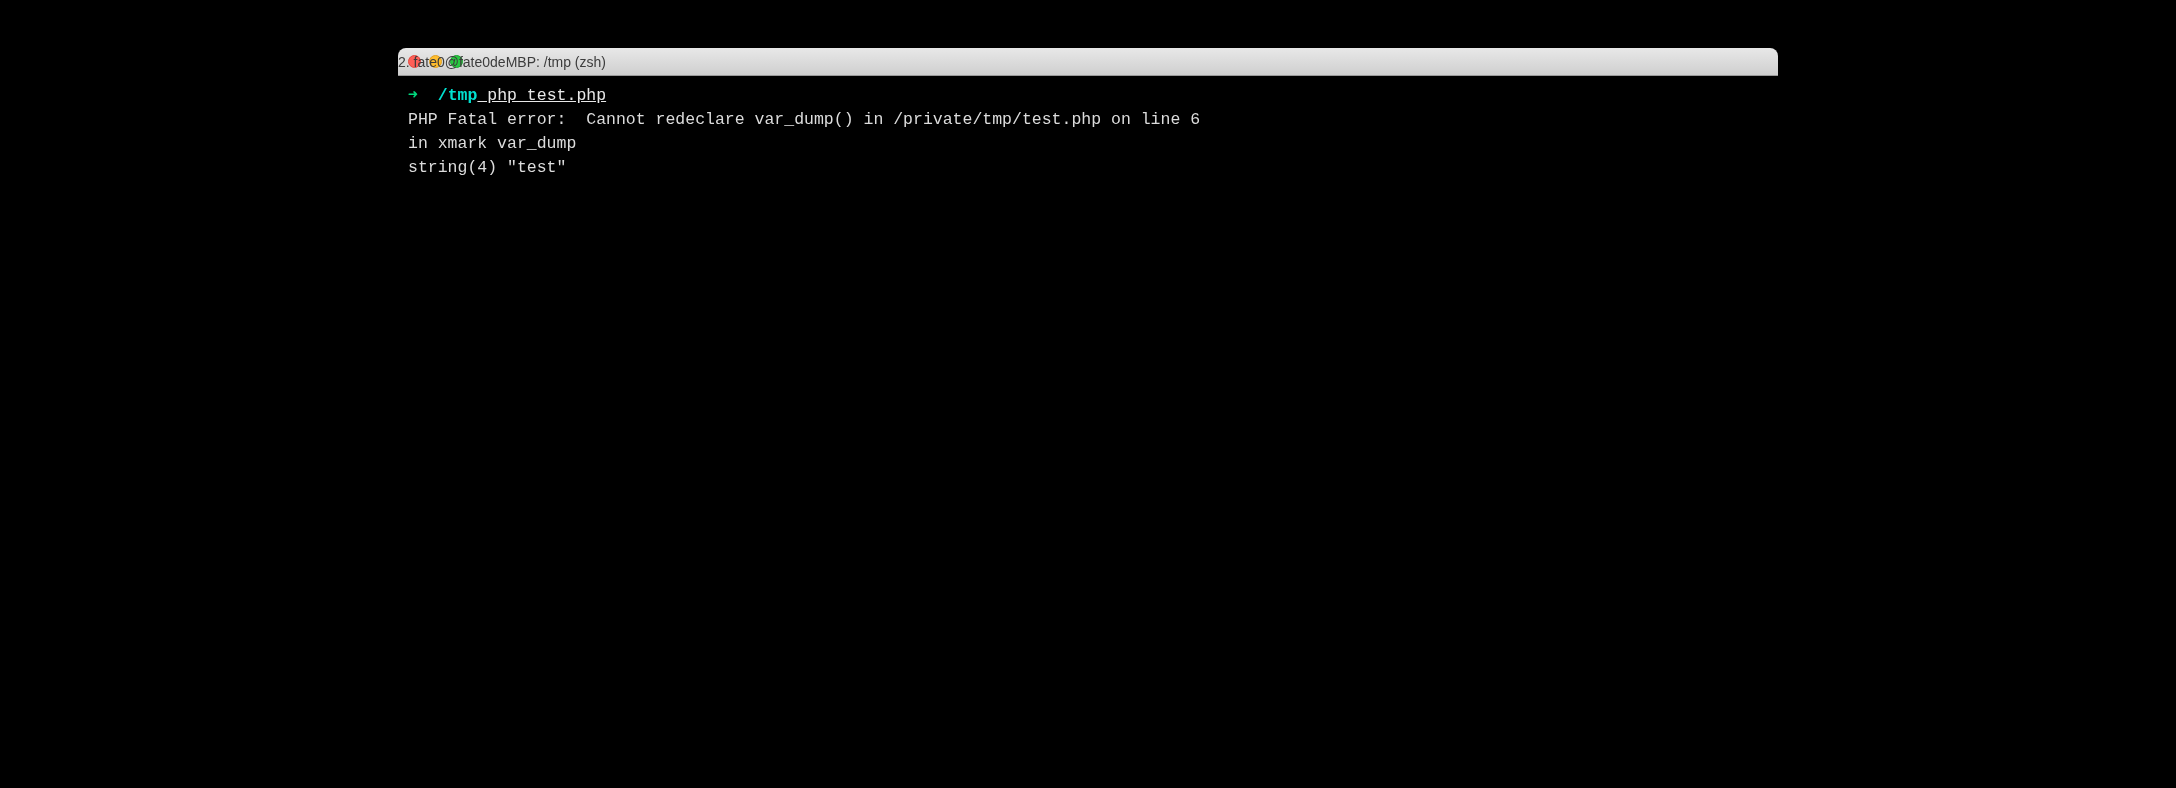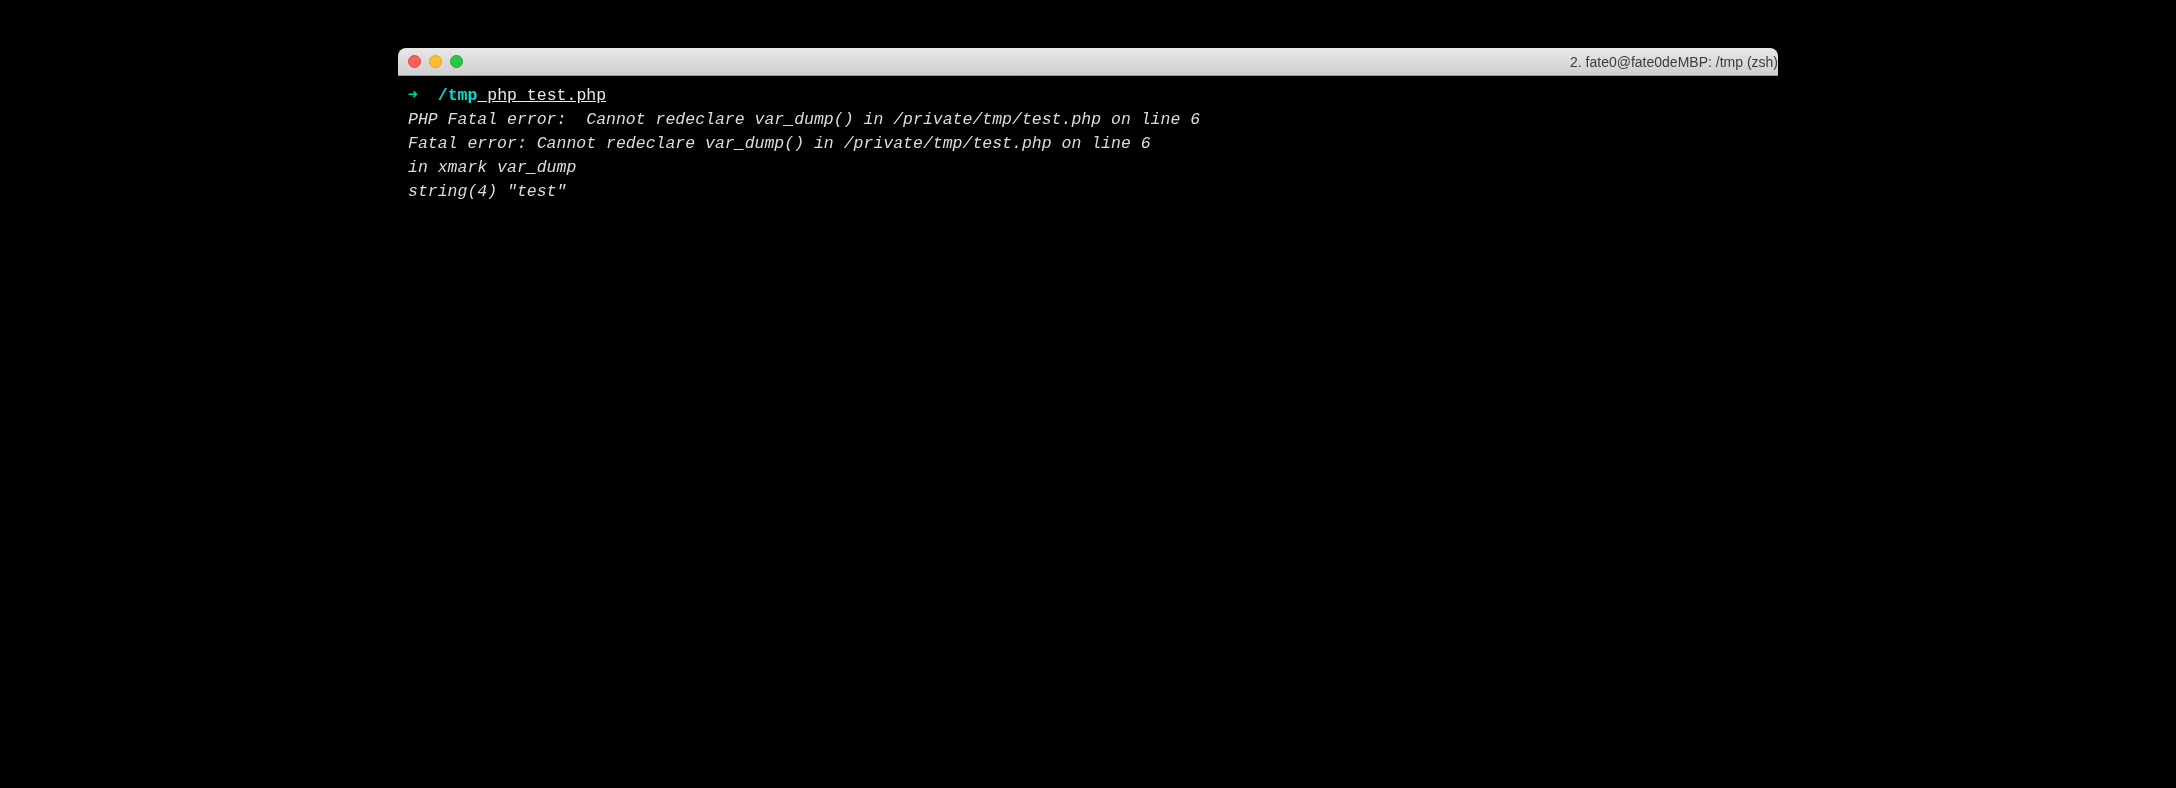--- a/index.html
+++ b/index.html
@@ -44,21 +44,21 @@
       height: 13px;
       border-radius: 50%;
     }
     .light.close { background: #ff5f57; border: 0.5px solid #e1483f; }
     .light.min   { background: #ffbd2e; border: 0.5px solid #dfa023; }
     .light.max   { background: #28c940; border: 0.5px solid #1ba330; }
     .title {
       position: absolute;
       left: 0;
       right: 0;
-      text-align: right;
+      text-align: left;
       font-family: -apple-system, "Helvetica Neue", Arial, sans-serif;
       font-size: 14px;
       color: #3c3c3c;
       font-weight: 400;
       pointer-events: none;
     }
     .terminal-body {
       background: #000;
       padding: 8px 10px 20px 10px;
       min-height: 540px;
@@ -67,21 +67,21 @@
       color: #dcdcdc;
     }
     .line {
       white-space: pre-wrap;
       word-break: break-all;
     }
     .arrow-green { color: #00d97e; font-weight: bold; }
     .arrow-red { color: #ff3b3b; font-weight: bold; }
     .cwd { color: #00e0d0; font-weight: bold; }
     .cmd { color: #e8e8e8; text-decoration: underline; }
-    .output { color: #dcdcdc; font-style: italic; }
+    .output { color: #dcdcdc; }
     .cursor {
       display: inline-block;
       width: 9px;
       height: 18px;
       background: #bfbfbf;
       vertical-align: text-bottom;
       margin-bottom: 2px;
     }
   </style>
 </head>
@@ -93,17 +93,16 @@
       <div class="light close"></div>
       <div class="light min"></div>
       <div class="light max"></div>
     </div>
     <div class="title">2. fate0@fate0deMBP: /tmp (zsh)</div>
   </div>
   <div class="terminal-body">
     <div class="line"><span class="arrow-green">➜</span><span class="cwd">  /tmp</span><span class="cmd"> php test.php</span></div>
     <div class="line output">PHP Fatal error:  Cannot redeclare var_dump() in /private/tmp/test.php on line 6</div>
     <div class="line output"></div>
-    <div class="line output">Fatal error: Cannot redeclare var_dump() in /private/tmp/test.php on line 6</div>
     <div class="line output">in xmark var_dump</div>
     <div class="line output">string(4) "test"</div>
   </div>
 </div>
 
 </body></html>

